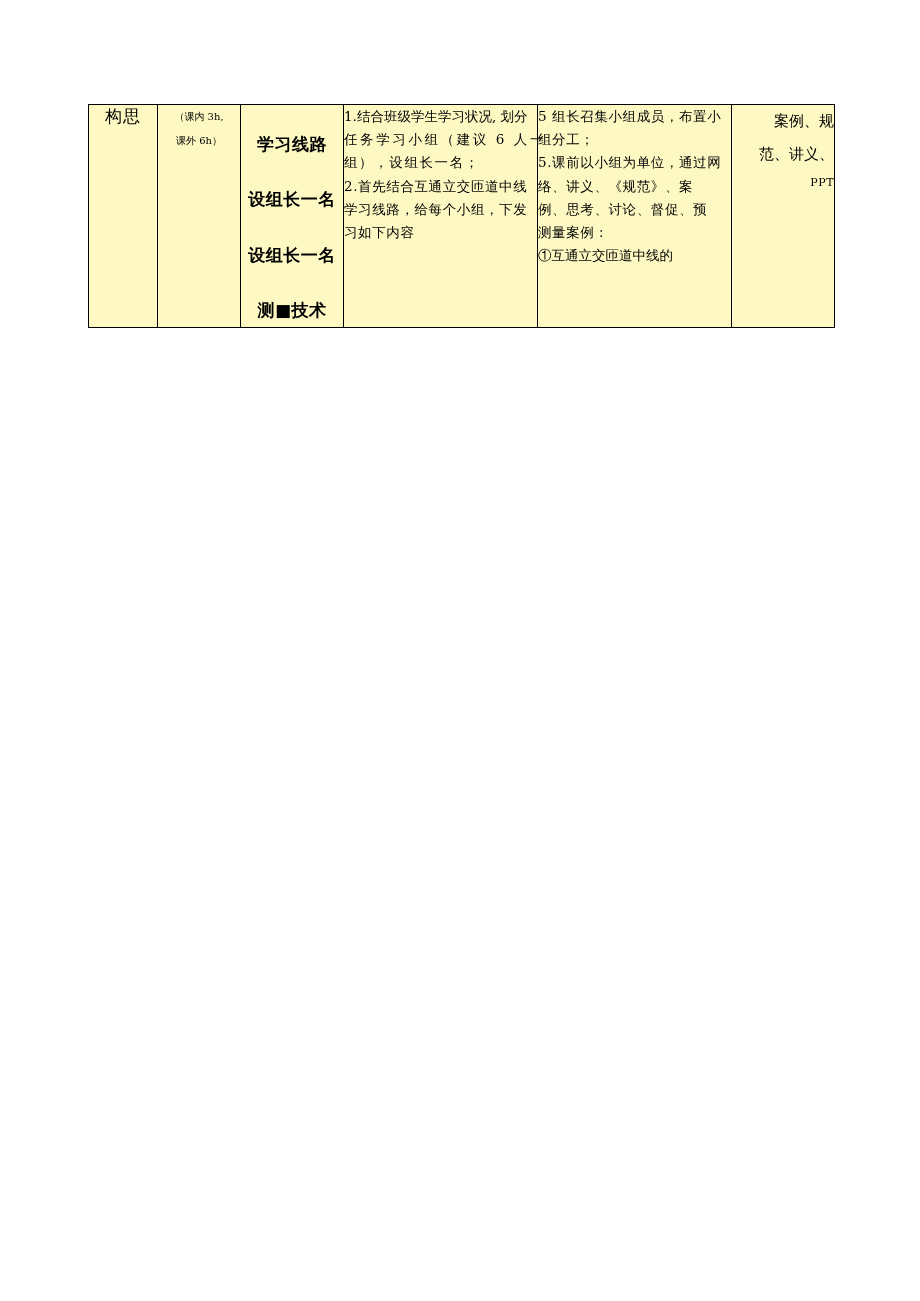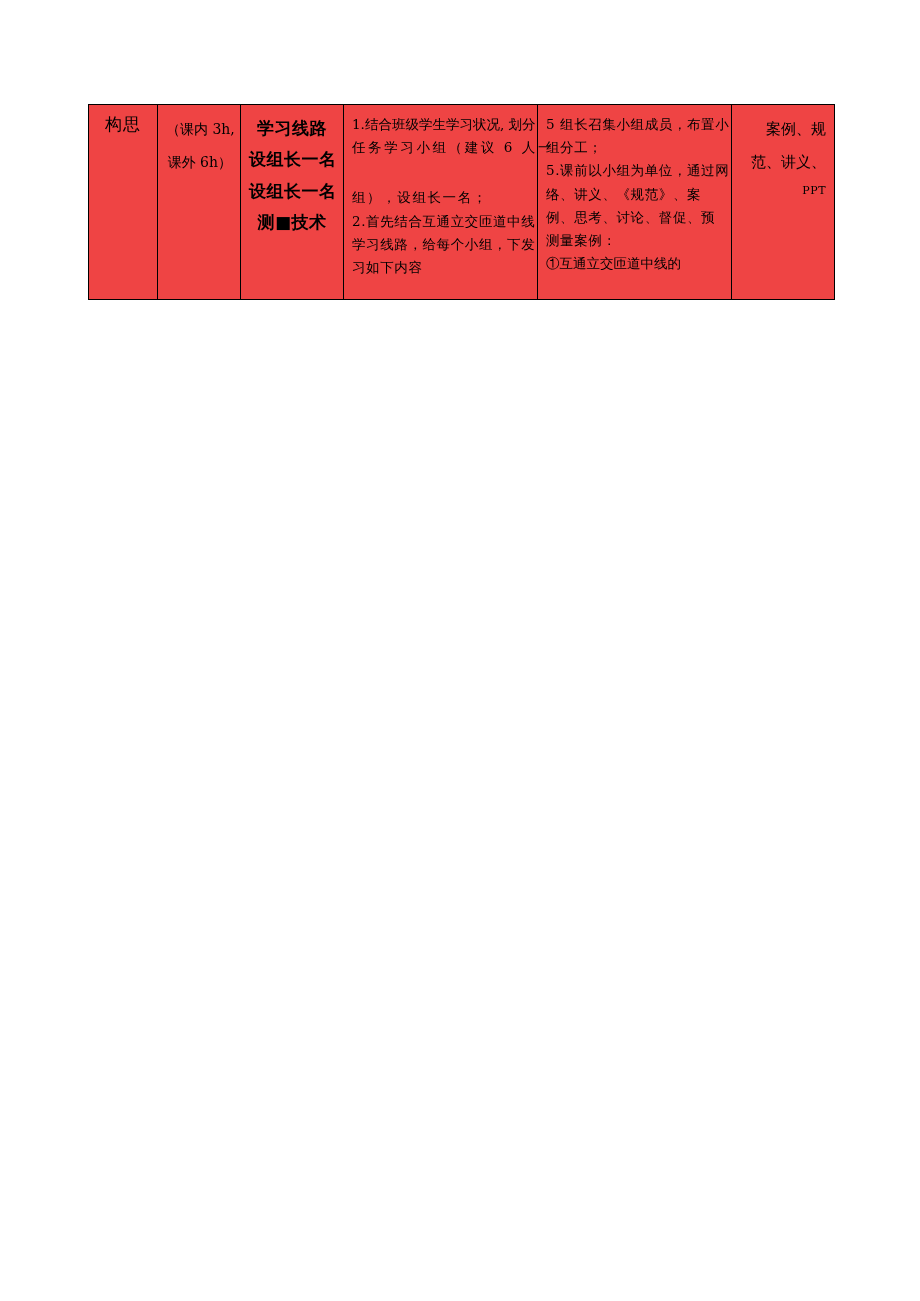--- a/index.html
+++ b/index.html
@@ -31,23 +31,23 @@
     left: 88px;
     top: 104px;
     width: 746px;
     border-collapse: collapse;
     table-layout: fixed;
     background: #ffffff;
   }
 
   .plan-table td {
     border: 1px solid #000000;
-    padding: 8px;
+    padding: 0;
     vertical-align: top;
-    background: #ef4444;
+    background: #fef9c3;
   }
 
   
   .col-stage   { width: 69px;  }
   .col-hours   { width: 83px;  }
   .col-topic   { width: 103px; }
   .col-teacher { width: 194px; }
   .col-student { width: 194px; }
   .col-res     { width: 103px; }
 
@@ -57,55 +57,55 @@
     vertical-align: middle;
     font-size: 17px;
     line-height: 1.4;
     letter-spacing: 1px;
     height: 178px;
   }
 
   
   .cell-hours {
     vertical-align: middle;
-    text-align: right;
-    font-size: 14px;
+    text-align: center;
+    font-size: 10px;
     line-height: 2.35;
     padding: 0 4px;
   }
   .cell-hours .ln { display: block; white-space: nowrap; }
 
   
   .cell-topic {
     vertical-align: middle;
     text-align: center;
     font-size: 17px;
     font-weight: bold;
     line-height: 1.85;
     letter-spacing: 0.5px;
     padding: 0 2px;
   }
-  .cell-topic .ln { display: block; white-space: nowrap; }
+  .cell-topic .ln { display: block; white-space: nowrap; margin-top: 24px; }
 
   
   .cell-body {
     vertical-align: top;
     font-size: 13.5px;
     line-height: 1.72;
     padding: 4px 1px 2px 1px;
     text-align: justify;
     text-justify: inter-ideograph;
   }
   .cell-body .ln {
     display: block;
     white-space: nowrap;
   }
   .cell-body .ln.sp  { letter-spacing: 0.6px; }
   .cell-body .ln.sp2 { letter-spacing: 2.6px; }
-  .cell-body .ln.sp4 { letter-spacing: 1.6px; margin-top: 27px; }
+  .cell-body .ln.sp4 { letter-spacing: 1.6px; }
 
   
   .cell-res {
     vertical-align: top;
     text-align: right;
     font-size: 15px;
     line-height: 2.2;
     padding: 18px 3px 0 3px;
   }
   .cell-res .ln { display: block; white-space: nowrap; }

